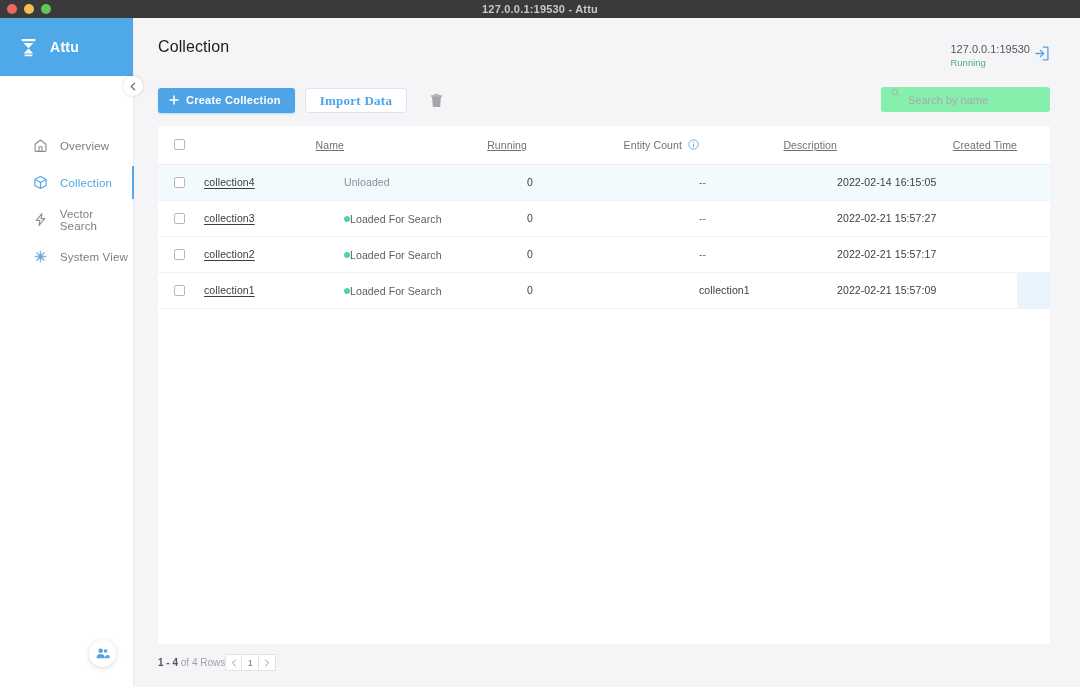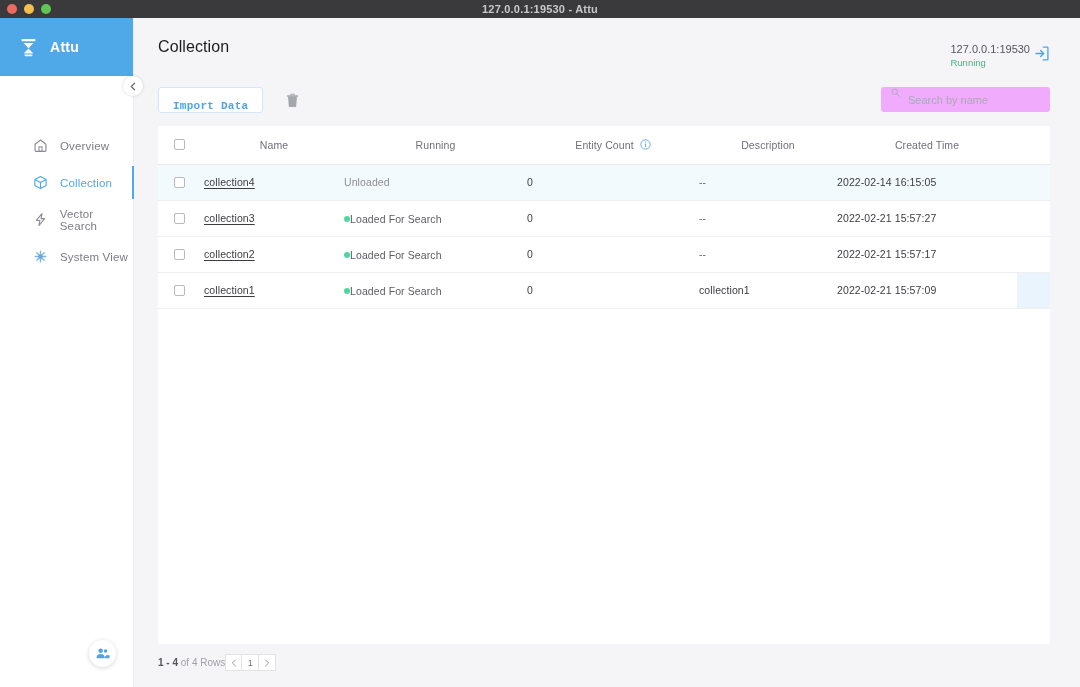--- a/index.html
+++ b/index.html
@@ -65,46 +65,46 @@
 
   #toolbar { display: flex; align-items: center; gap: 10px; margin-top: 18px; position: relative; }
   #btn-create {
     height: 25px; background: #4fa4e8; color: #fff; border: none; border-radius: 3px;
     font-size: 11px; font-weight: bold; letter-spacing: .25px; padding: 0 14px 0 11px;
     display: flex; align-items: center; gap: 7px; cursor: pointer; font-family: inherit;
     box-shadow: 0 1px 2px rgba(79,164,232,.35);
   }
   #btn-import {
     height: 25px; background: #ffffff; color: #4fa4e8; border: 1px solid #d6e6f5; border-radius: 3px;
-    font-size: 11px; font-weight: bold; letter-spacing: .25px; padding: 12px 14px; cursor: pointer;
-    font-family: Liberation Mono, monospace;
+    font-size: 13px; font-weight: bold; letter-spacing: .25px; padding: 4px 14px; cursor: pointer;
+    font-family: Liberation Serif, serif;
   }
   #btn-delete { width: 26px; height: 26px; display: flex; align-items: center; justify-content: center;
                 background: transparent; border: none; cursor: pointer; margin-left: 6px; }
 
   #search-wrap { position: absolute; right: 0; top: 0; }
   #search-box {
-    width: 169px; height: 25px; background: #f0abfc; border-radius: 3px;
+    width: 169px; height: 25px; background: #86efac; border-radius: 3px;
     display: flex; gap: 8px; padding: 0 10px;
   }
   #search-input {
     border: none; outline: none; background: transparent; font-size: 11px; color: #55555c;
     font-family: inherit; width: 132px;
   }
   #search-input::placeholder { color: #a9a9b2; }
 
   
   #table-card {
     margin-top: 13px; background: #ffffff; height: 518px; position: relative;
     border-radius: 2px; overflow: hidden;
   }
   table { width: 100%; border-collapse: collapse; table-layout: fixed; }
   thead th {
-    height: 38px; font-size: 10.5px; color: #70707a; font-weight: normal; text-align: center;
-    border-bottom: 1px solid #ececf0; vertical-align: middle; letter-spacing: .1px;
+    height: 38px; font-size: 10.5px; color: #70707a; font-weight: normal; text-align: right;
+    border-bottom: 1px solid #ececf0; vertical-align: middle; letter-spacing: .1px; text-decoration: underline;
   }
   tbody td {
     height: 36px; font-size: 10.5px; color: #3c3c42; text-align: left;
     border-bottom: 1px solid #f0f0f3; vertical-align: middle; letter-spacing: .1px;
   }
   .col-check { width: 46px; padding-left: 16px; }
   .col-name  { width: 140px; }
   .col-status{ width: 183px; }
   .col-count { width: 172px; }
   .col-desc  { width: 138px; }
@@ -245,20 +245,26 @@
             <svg width="17" height="17" viewBox="0 0 18 18">
               <path d="M10.8 2.2 H15 a.8.8 0 0 1 .8.8 V15 a.8.8 0 0 1-.8.8 H10.8" fill="none" stroke="#4fa4e8" stroke-width="1.4" stroke-linecap="round" stroke-linejoin="round"></path>
               <path d="M3.2 9 H11" fill="none" stroke="#4fa4e8" stroke-width="1.4" stroke-linecap="round"></path>
               <path d="M8 5.8 L11.3 9 L8 12.2" fill="none" stroke="#4fa4e8" stroke-width="1.4" stroke-linecap="round" stroke-linejoin="round"></path>
             </svg>
           </span>
         </div>
       </div>
 
       <div id="toolbar">
+        <button id="btn-create">
+          <svg width="10" height="10" viewBox="0 0 10 10">
+            <path d="M5 1 V9 M1 5 H9" stroke="#ffffff" stroke-width="1.5" stroke-linecap="round"></path>
+          </svg>
+          <span>Create Collection</span>
+        </button>
 
         <button id="btn-import">Import Data</button>
 
         <button id="btn-delete">
           <svg width="13" height="15" viewBox="0 0 14 16">
             <path d="M2.2 3.8 H11.8 L11 14.2 a.8.8 0 0 1-.8.7 H3.8 a.8.8 0 0 1-.8-.7 Z" fill="#a5a5ac"></path>
             <rect x="1" y="2.4" width="12" height="1.5" rx=".6" fill="#a5a5ac"></rect>
             <path d="M5 2.2 a.7.7 0 0 1 .7-.9 h2.6 a.7.7 0 0 1 .7.9" fill="none" stroke="#a5a5ac" stroke-width="1.2"></path>
           </svg>
         </button>

